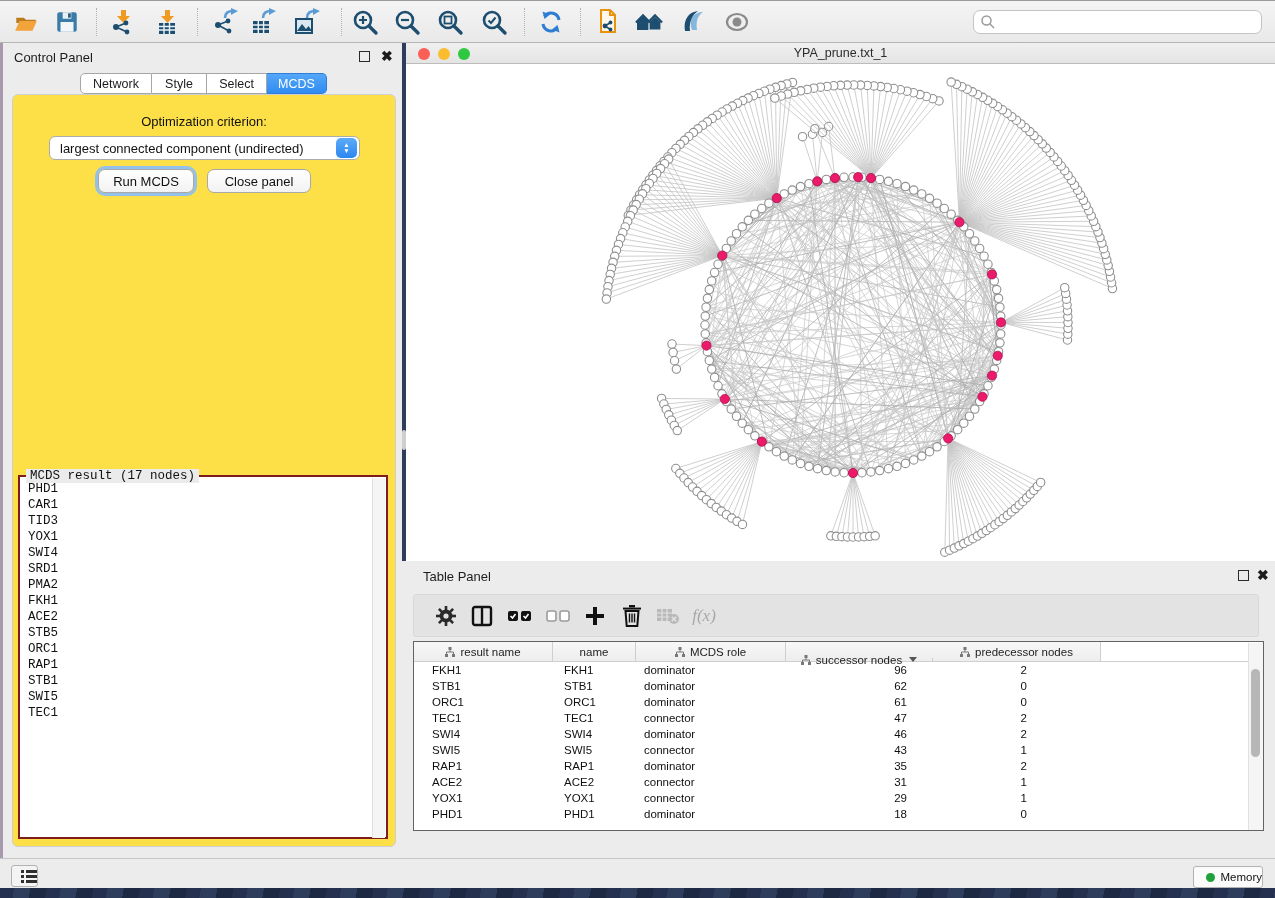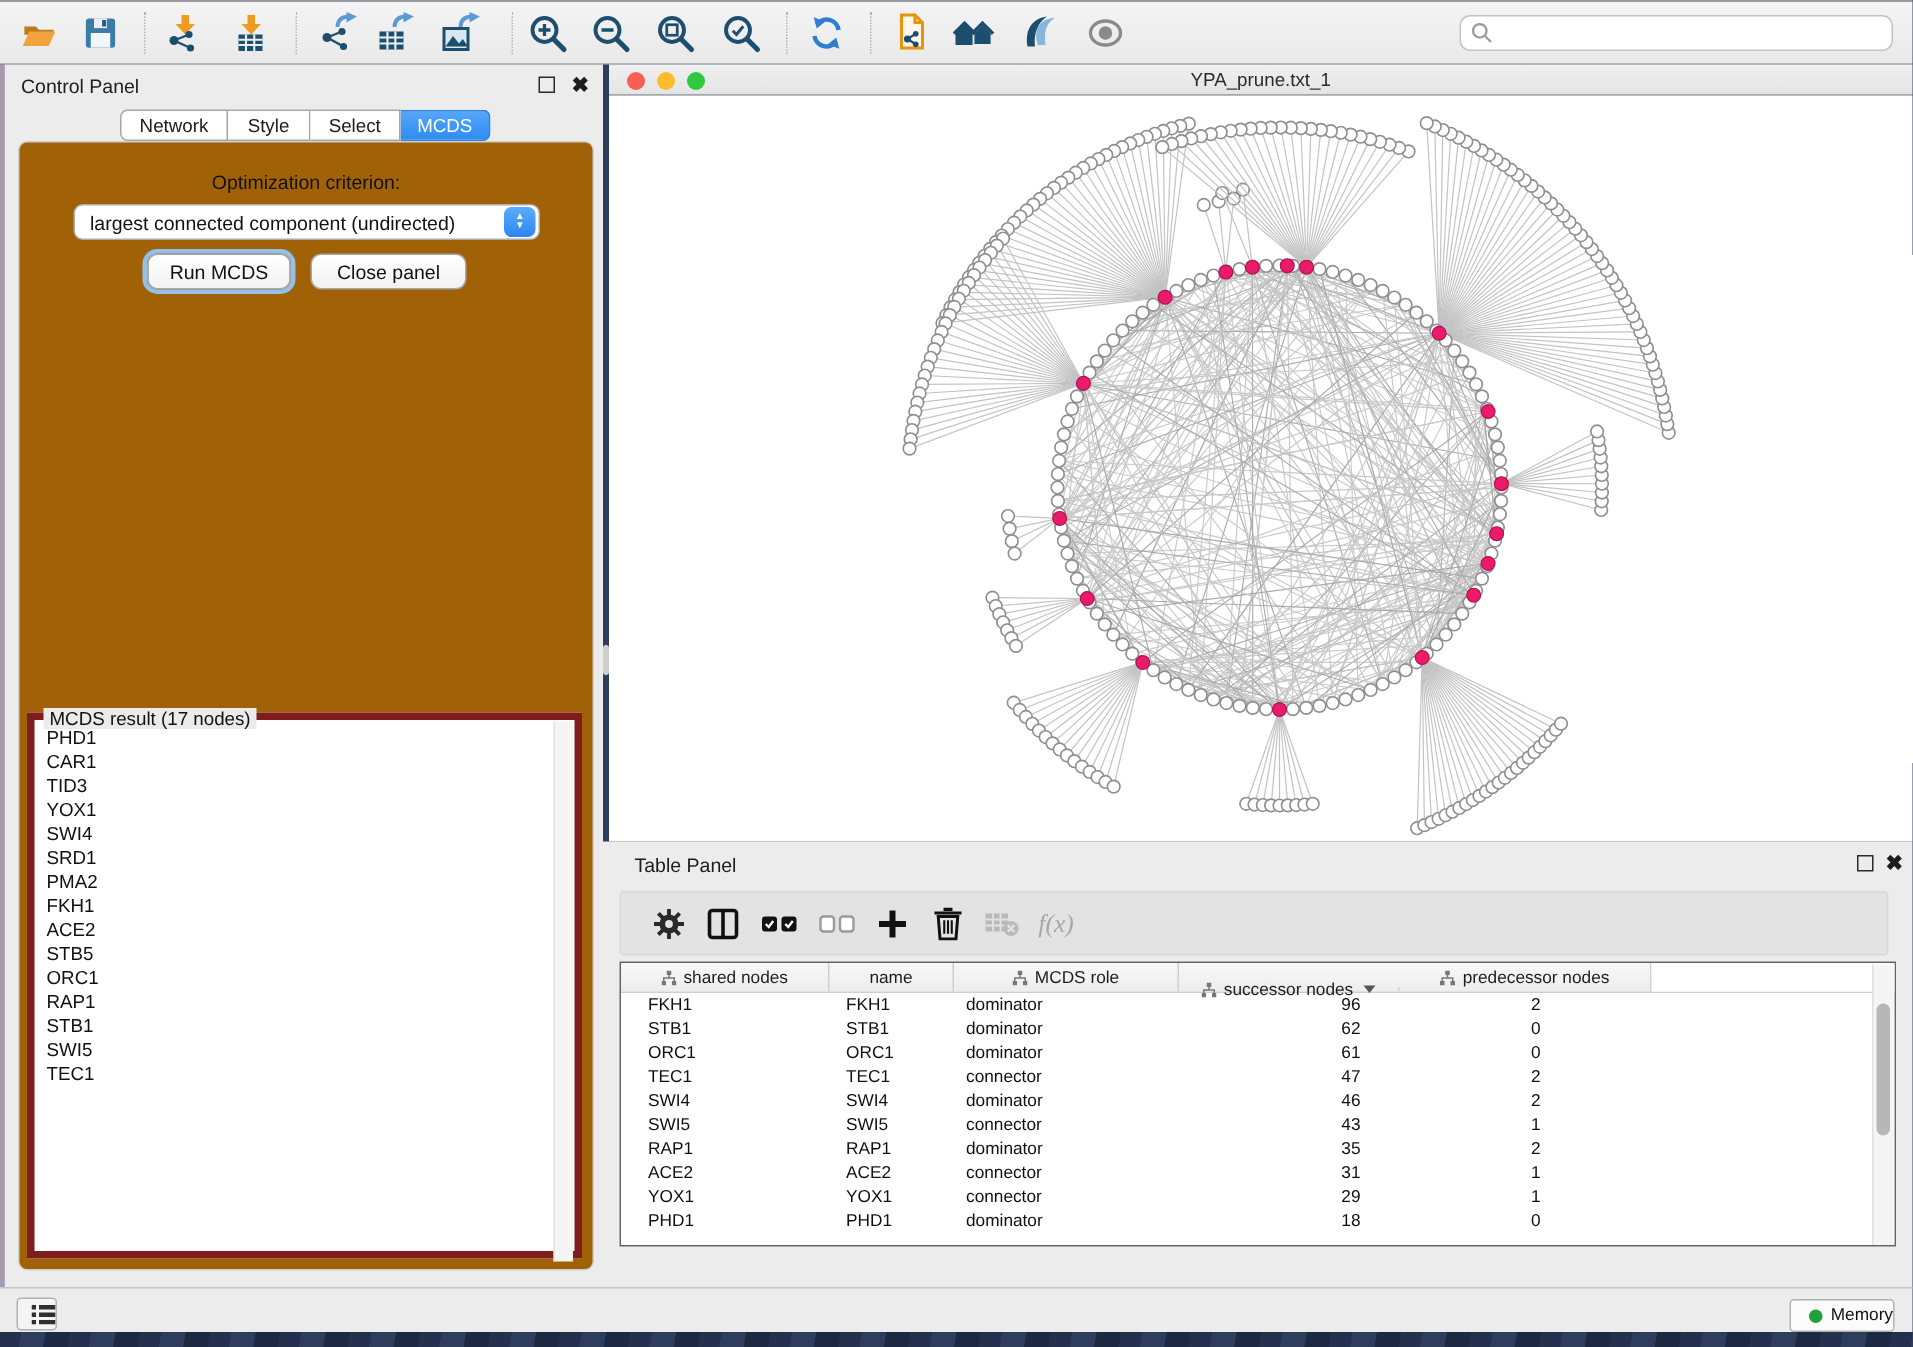--- a/index.html
+++ b/index.html
@@ -26,35 +26,35 @@
   .cpanel{left:3px;top:43px;width:399px;height:815px;background:#ececec;}
   .panel-title{font-size:13px;color:#1c1c1c;}
   .float-btn{width:11px;height:11px;border:1.5px solid #2a2a2a;box-sizing:border-box;}
   .close-btn{font-size:14px;font-weight:bold;color:#1c1c1c;line-height:11px;}
   .tabs{display:flex;}
   .tab{height:21px;line-height:21px;background:#fff;border:1px solid #a6a6a6;border-left:none;
     font-size:12.5px;color:#1b1b1b;text-align:center;box-sizing:border-box;}
   .tab.first{border-left:1px solid #a6a6a6;border-radius:5px 0 0 5px;}
   .tab.last{border-radius:0 5px 5px 0;}
   .tab.active{background:linear-gradient(#55a7f8,#2f8cf1);color:#fff;border-color:#2f7fd8;}
-  .card{left:9px;top:94px;width:384px;height:753px;background:#a16207;border:1px solid #cfcfcf;
+  .card{left:9px;top:94px;width:384px;height:753px;background:#fde047;border:1px solid #cfcfcf;
     border-radius:6px;box-sizing:border-box;}
   .opt-label{font-size:13px;color:#111;text-align:center;}
   .combo{background:#fff;border:1px solid #acacac;border-radius:6px;box-sizing:border-box;
     display:flex;align-items:center;font-size:13px;color:#111;}
   .combo .val{flex:1;padding-left:10px;white-space:nowrap;overflow:hidden;}
   .stepper{width:21px;height:20px;margin-right:2px;border-radius:5px;
     background:linear-gradient(#5cacfa,#2c86f0);display:flex;flex-direction:column;
     align-items:center;justify-content:center;color:#fff;}
   .stepper span{font-size:6.5px;line-height:6px;}
   .btn{background:linear-gradient(#ffffff,#f2f2f2);border:1px solid #a8a8a8;border-radius:7px;
     font-size:13px;color:#111;text-align:center;box-sizing:border-box;display:flex;
     align-items:center;justify-content:center;}
   .btn.focusring{box-shadow:0 0 0 3px #93c1e9;}
-  .fieldset{border:5px solid #7f1d1d;background:#fff;box-sizing:border-box;}
+  .fieldset{border:2px solid #7f1d1d;background:#fff;box-sizing:border-box;font-family:Liberation Mono, monospace;}
   .legend{background:#ebebeb;font-size:12.5px;color:#111;padding:0 4px;}
   .mcds-list{font-size:12.5px;color:#111;line-height:16px;}
   .mcds-list div{padding-left:8px;}
   .scrolltrack-v{background:#f5f5f5;border-left:1px solid #e0e0e0;}
   
   .netwin-title{left:406px;top:43px;width:869px;height:21px;background:linear-gradient(#f0f0f0,#e4e4e4);
     border-bottom:1px solid #bcbcbc;box-sizing:border-box;}
   .tl{width:12px;height:12px;border-radius:50%;top:5px;}
   .net-title{width:100%;text-align:center;font-size:12.5px;color:#2b2b2b;line-height:20px;}
   .netcanvas{left:406px;top:64px;width:869px;height:497px;background:#fff;}
@@ -1261,21 +1261,21 @@
     <div class="gridhead" id="tbl-header">
         <div class="gh-cell" style="width: 139px;">
           <svg width="10" height="10" viewBox="0 0 10 10">
             <g fill="#777">
               <rect x="3.5" y="0" width="3" height="3"></rect>
               <rect x="0" y="7" width="3" height="3"></rect>
               <rect x="7" y="7" width="3" height="3"></rect>
             </g>
             <path d="M5 3v2M1.5 7V5h7v2" stroke="#777" stroke-width="1" fill="none"></path>
           </svg>
-          <span>shared nodes</span>
+          <span>result name</span>
         </div>
         <div class="gh-cell" style="width: 83px;">
           <span>name</span>
         </div>
         <div class="gh-cell" style="width: 150px;">
           <svg width="10" height="10" viewBox="0 0 10 10">
             <g fill="#777">
               <rect x="3.5" y="0" width="3" height="3"></rect>
               <rect x="0" y="7" width="3" height="3"></rect>
               <rect x="7" y="7" width="3" height="3"></rect>

